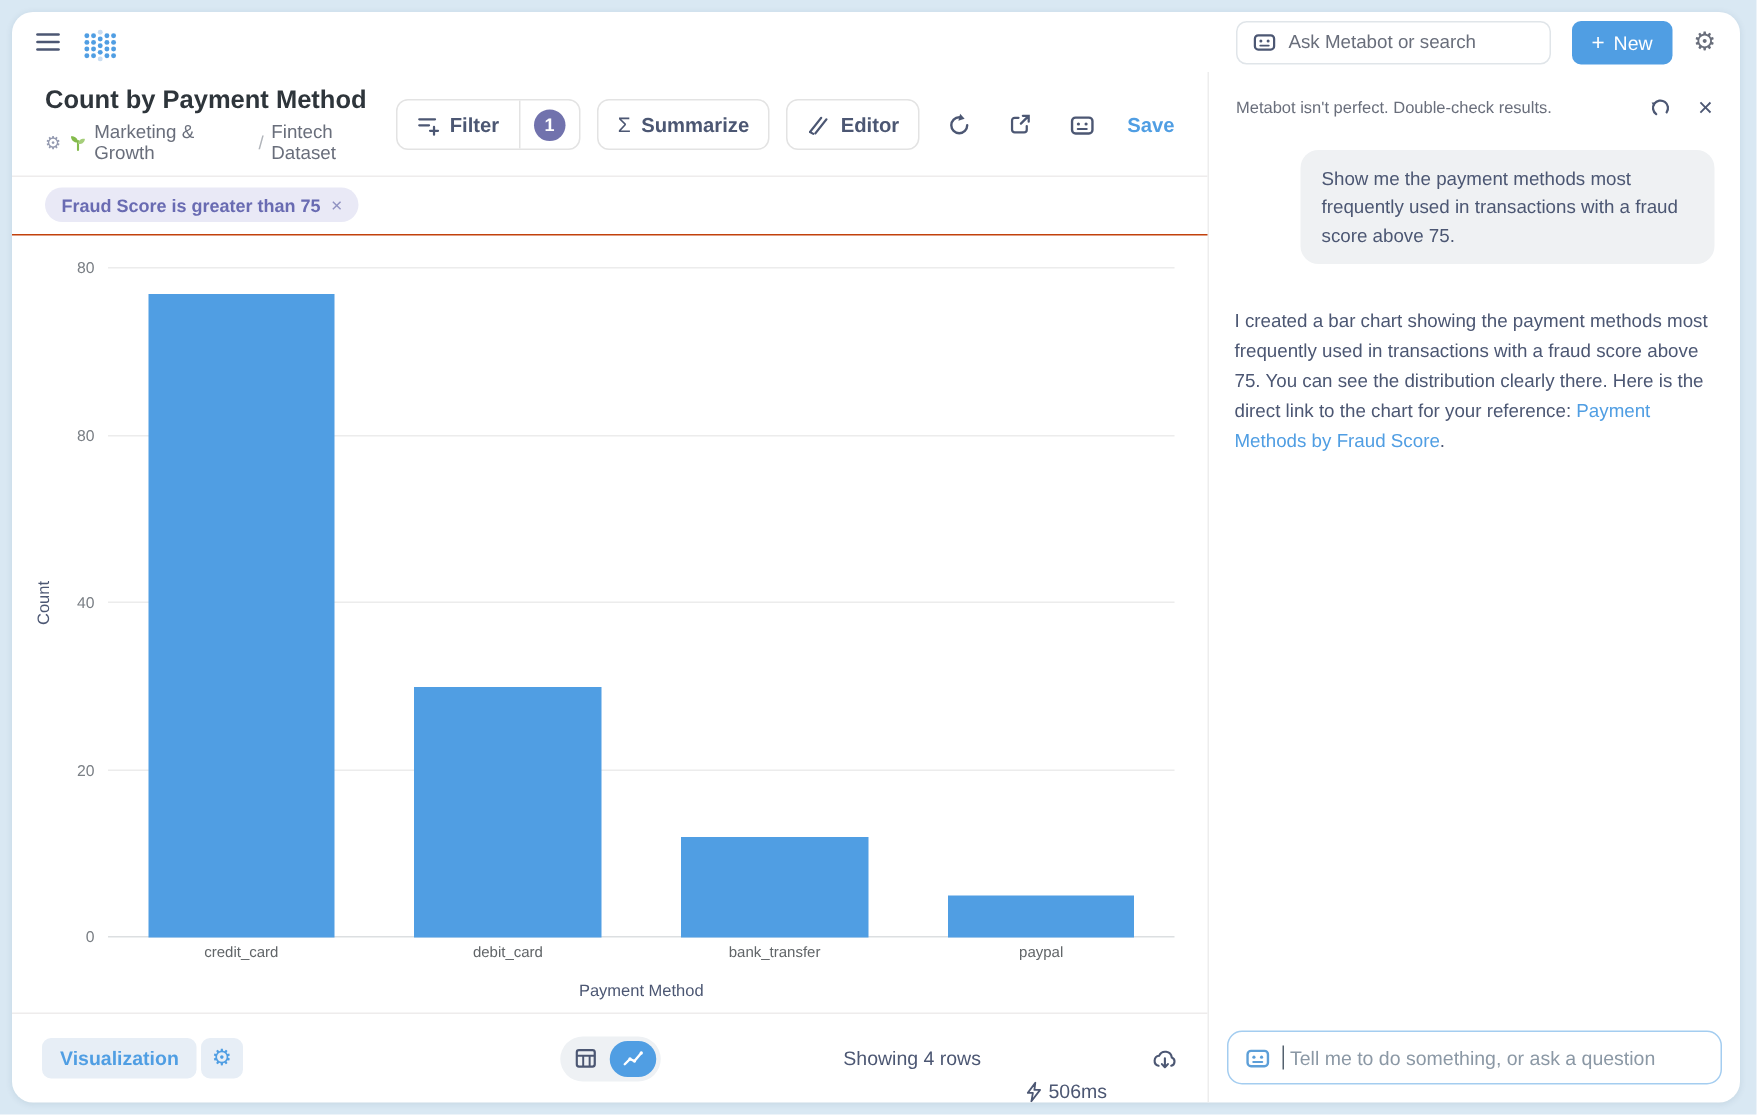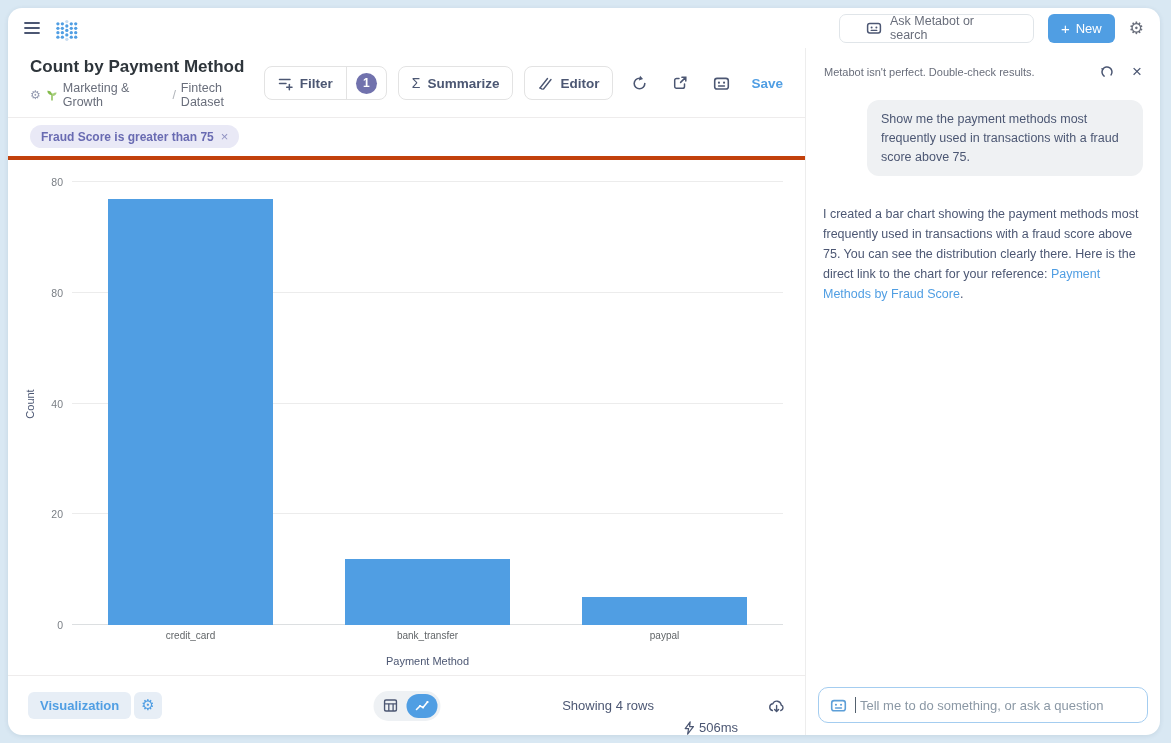--- a/index.html
+++ b/index.html
@@ -5,22 +5,22 @@
   * { margin:0; padding:0; box-sizing:border-box; }
   html,body { width:100%; height:100%; }
   body { font-family:"Liberation Sans","DejaVu Sans",sans-serif; background:#d9e8f3; overflow:hidden; }
   .window { position:absolute; left:8px; top:8px; right:11px; bottom:8px; background:#fff;
             border-radius:14px; overflow:hidden; display:flex; flex-direction:column;
             box-shadow:0 1px 5px rgba(20,60,90,.10); }
 
   
   .app-header { height:40px; flex:0 0 40px; display:flex; align-items:center; padding:0 16px; gap:14px; }
   .icon-btn { background:none; border:none; cursor:pointer; display:inline-flex; align-items:center; justify-content:center; color:#4c5773; }
-  .search-box { margin-left:auto; width:195px; height:29px; border:1px solid #e0e5e9; border-radius:7px;
-                display:flex; align-items:center; gap:8px; padding:0 26px; color:#696e7b; font-size:12.5px; cursor:text; }
+  .search-box { margin-left:auto; width:210px; height:29px; border:1px solid #e0e5e9; border-radius:7px;
+                display:flex; align-items:center; gap:8px; padding:0 10px; color:#696e7b; font-size:12.5px; cursor:text; }
   .new-btn { height:29px; background:#509EE3; color:#fff; border:none; border-radius:6px; padding:0 13px;
              font-size:13px; display:inline-flex; align-items:center; gap:6px; cursor:pointer; font-family:inherit; }
   .gear-glyph { font-family:"DejaVu Sans",sans-serif; line-height:1; }
 
   
   .content { flex:1; display:flex; min-height:0; }
   .main { flex:1; display:flex; flex-direction:column; border-right:1px solid #ededed; min-width:0; }
 
   
   .q-header { display:flex; align-items:center; padding:9px 22px 8px; border-bottom:1px solid #eeecec; }
@@ -30,21 +30,21 @@
   .tb-btn { height:34px; border:1px solid #e3e3e3; border-radius:8px; background:#fff; display:inline-flex;
             align-items:center; color:#4c5773; font-size:13.5px; font-weight:700; cursor:pointer; font-family:inherit; }
   .tb-btn .seg { display:inline-flex; align-items:center; gap:7px; padding:0 13px; }
   .tb-btn .divider { width:1px; align-self:stretch; background:#e3e3e3; }
   .badge { min-width:21px; height:21px; border-radius:11px; background:#7172AD; color:#fff; font-size:12px;
            font-weight:700; display:inline-flex; align-items:center; justify-content:center; padding:0 6px; }
   .tb-icon { width:30px; height:30px; border-radius:6px; }
   .save-link { color:#509EE3; font-size:13.5px; font-weight:700; background:none; border:none; cursor:pointer; font-family:inherit; margin-left:4px; }
 
   
-  .filter-row { padding:7px 22px 8px; border-bottom:4px solid #c2410c; display:flex; }
+  .filter-row { padding:7px 22px 8px; border-bottom:1px solid #c2410c; display:flex; }
   .chip { display:inline-flex; align-items:center; gap:7px; background:#e9e9f6; color:#696bb2; border:none;
           border-radius:12px; height:23px; padding:0 11px; font-size:12px; font-weight:700; cursor:pointer; font-family:inherit; }
   .chip .x { color:#9092c2; font-weight:400; font-size:13px; }
 
   
   .chart-area { flex:1; position:relative; min-height:0; }
   .plot { position:absolute; left:64px; right:22px; top:22px; bottom:50px; }
   .gridline { position:absolute; left:0; right:0; height:1px; background:#ececec; }
   .gridline.axis { background:#dcdfe1; }
   .ytick { position:absolute; right:calc(100% + 9px); transform:translateY(50%); font-size:10.5px; color:#7a7f85; }
@@ -280,20 +280,24 @@
             <div class="gridline" style="bottom: 75%;"></div>
             <div class="ytick" style="bottom: 75%;">80</div>
             <div class="gridline" style="bottom: 100%;"></div>
             <div class="ytick" style="bottom: 100%;">80</div>
             <div class="bars">
               <div class="bar-slot">
                 <div class="bar" style="height: 96.25%; background: rgb(80, 158, 227);"></div>
                 <div class="xtick">credit_card</div>
               </div>
               <div class="bar-slot">
+                <div class="bar" style="height: 37.5%; background: rgb(80, 158, 227);"></div>
+                <div class="xtick">debit_card</div>
+              </div>
+              <div class="bar-slot">
                 <div class="bar" style="height: 15%; background: rgb(80, 158, 227);"></div>
                 <div class="xtick">bank_transfer</div>
               </div>
               <div class="bar-slot">
                 <div class="bar" style="height: 6.25%; background: rgb(80, 158, 227);"></div>
                 <div class="xtick">paypal</div>
               </div>
             </div>
           </div>
         <div class="xlabel">Payment Method</div>

